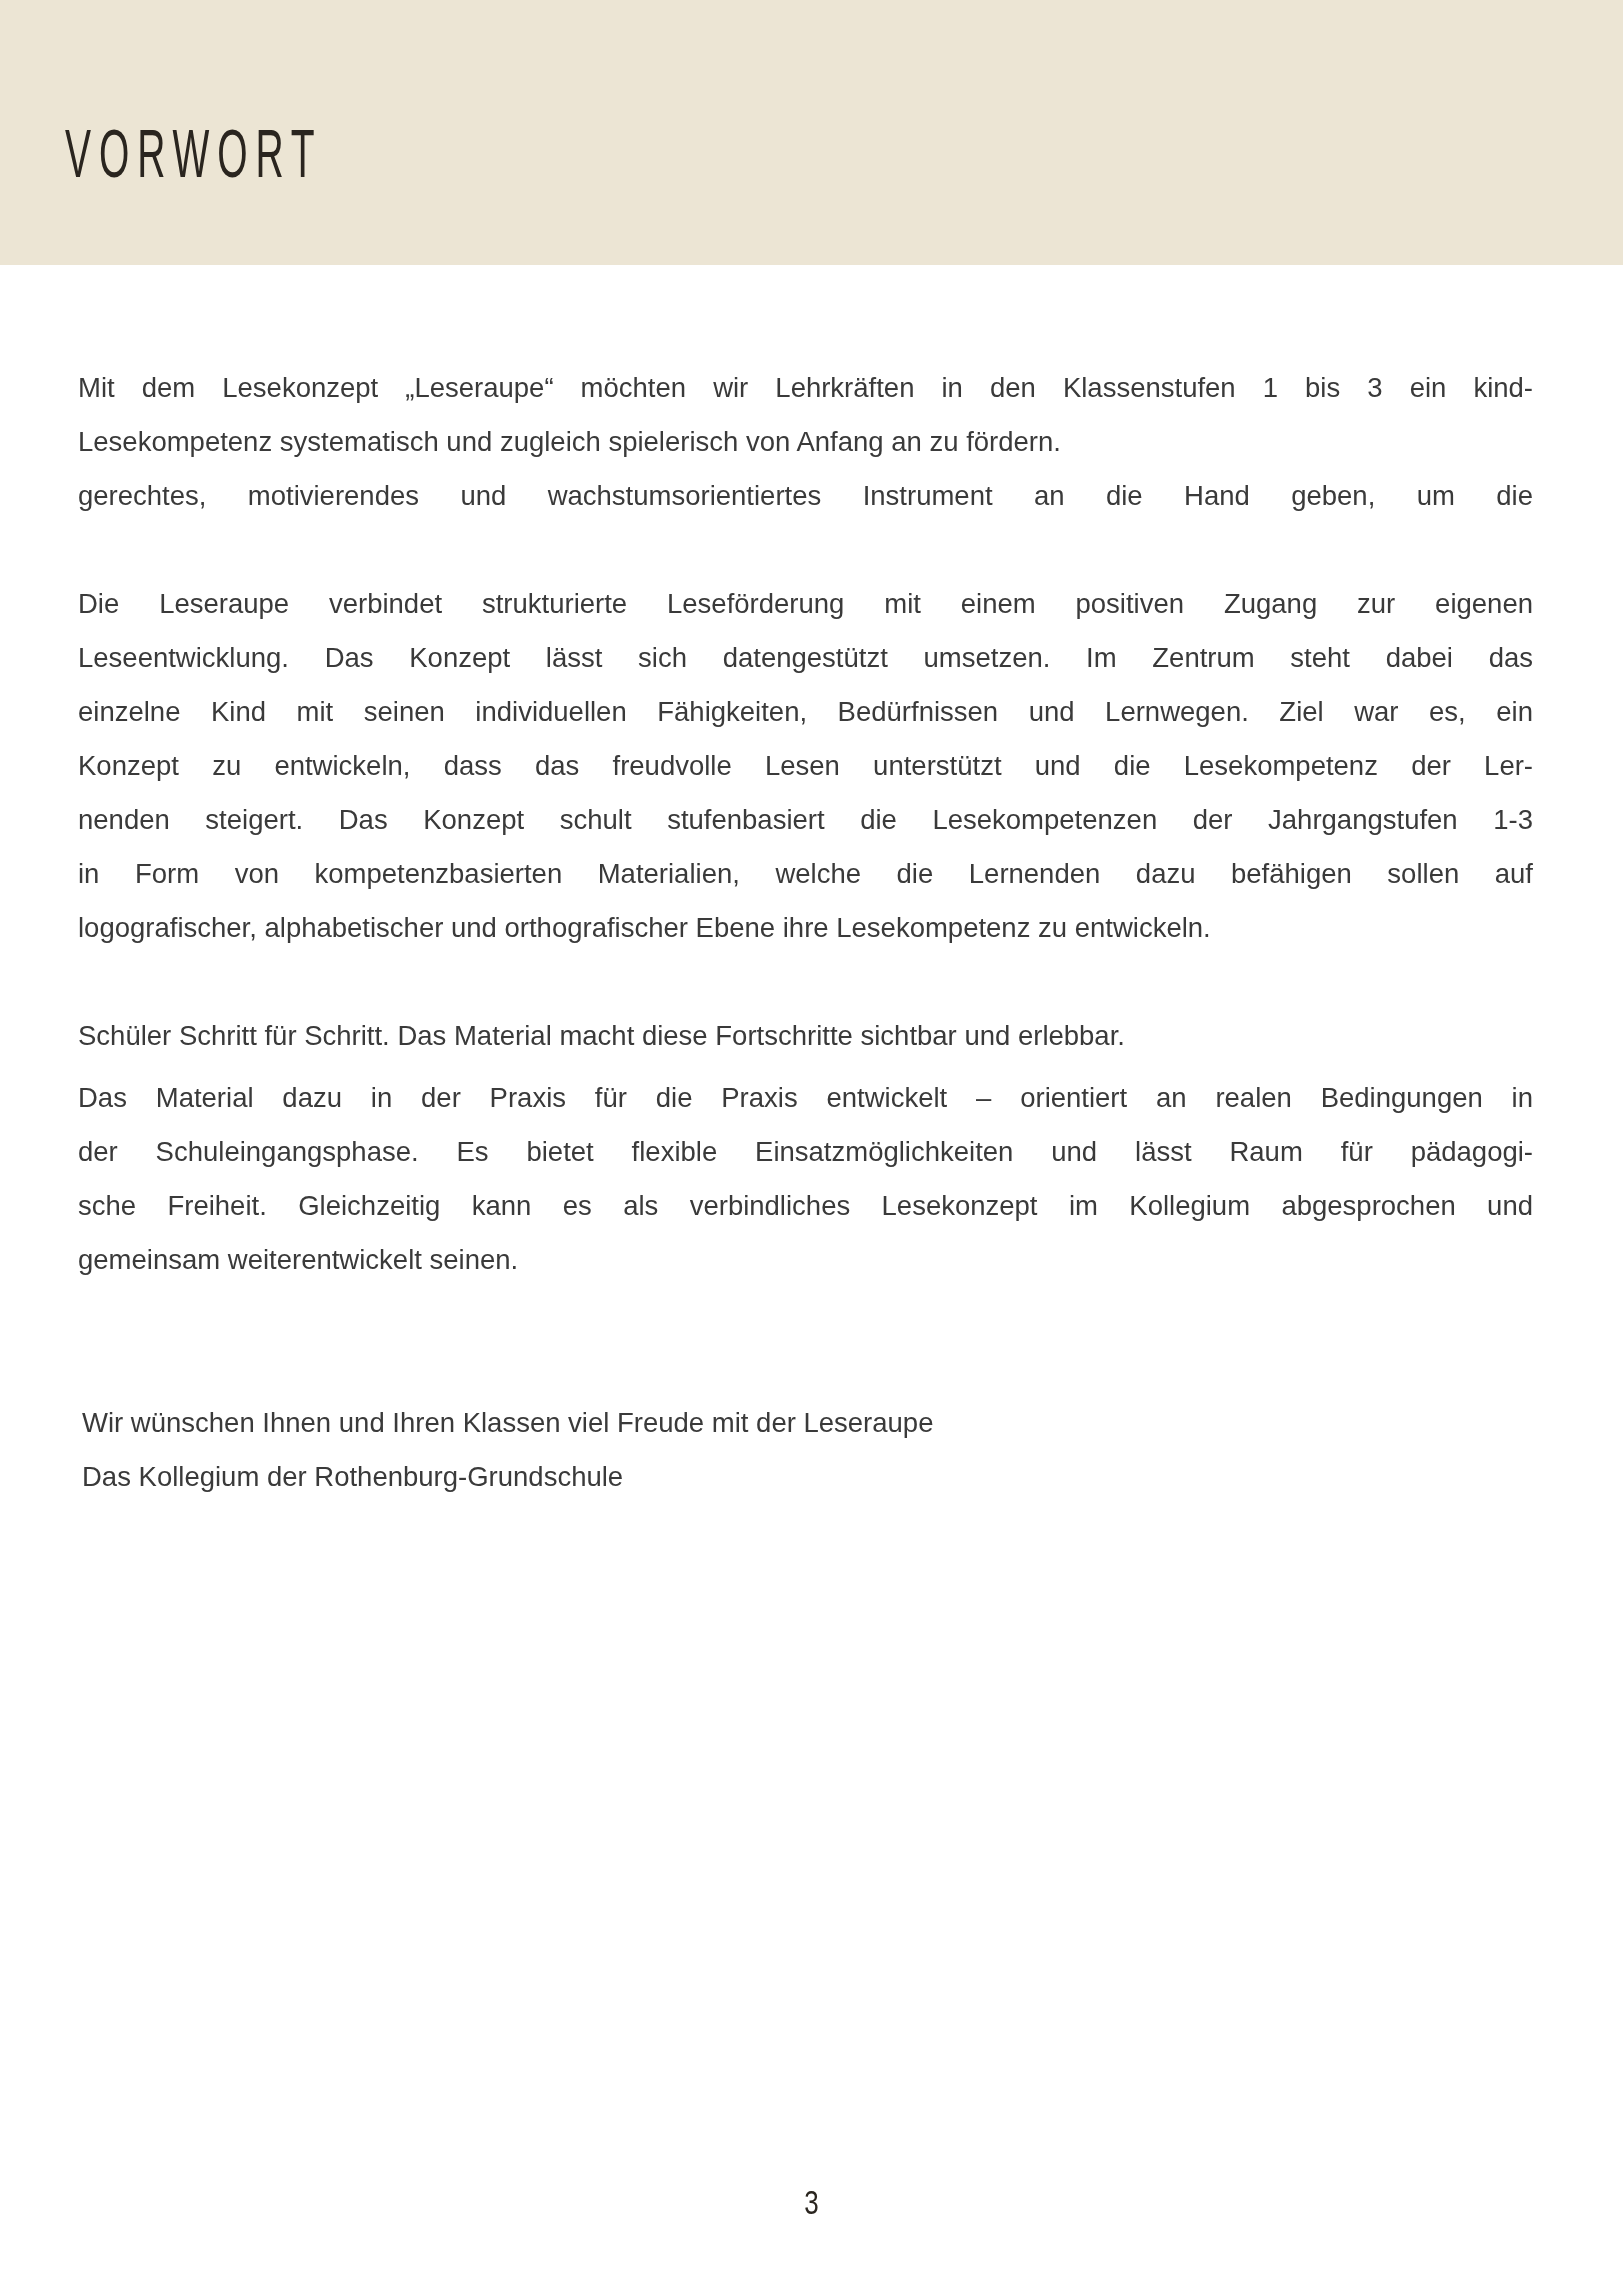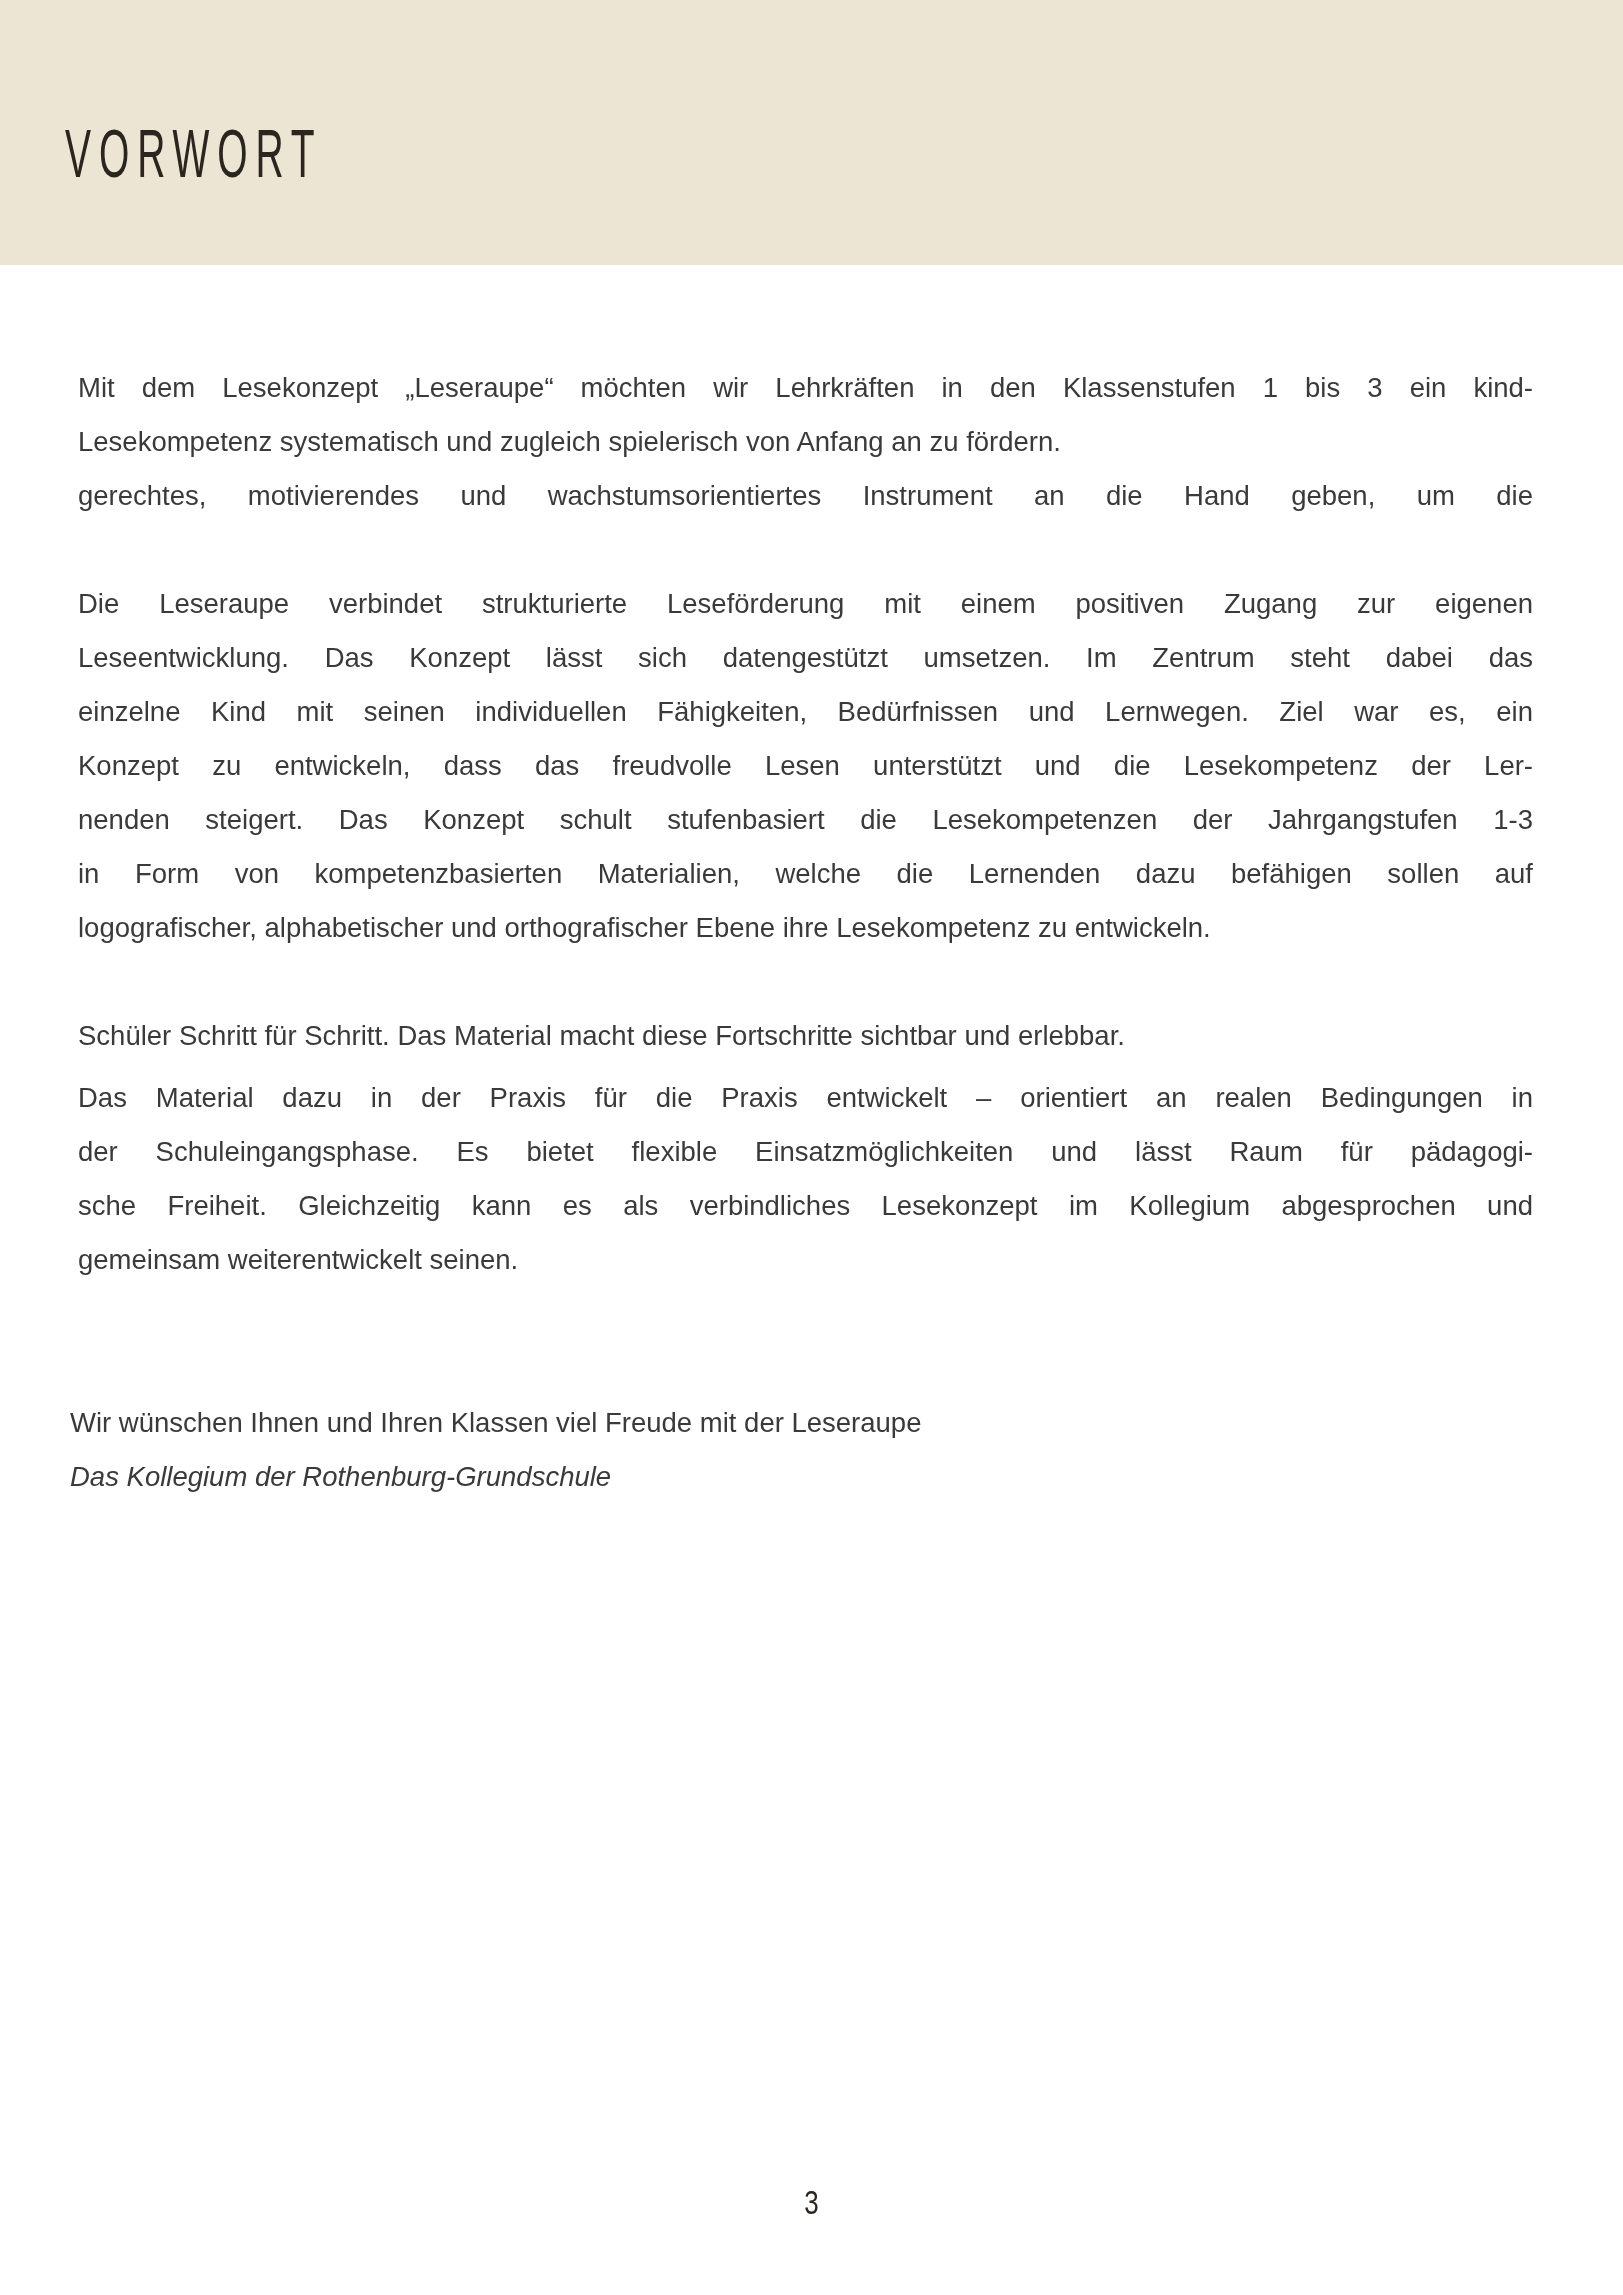--- a/index.html
+++ b/index.html
@@ -44,23 +44,23 @@
     font-size: 27.5px;
     line-height: 54px;
   }
   .para { margin: 8px; }
   .para.space-after { margin-bottom: 54px; }
   .line { text-align: left; }
   .line.justify {
     text-align: justify;
     text-align-last: justify;
   }
-  .closing { margin-top: 109px; }
+  .closing { margin-top: 109px; margin-left: 12px; }
   .closing p { margin: 0; }
-  .closing .signature { font-style: italic; }
+  .closing .signature { }
   .page-number {
     position: absolute;
     left: 0;
     right: 0;
     top: 2186px;
     text-align: center;
     font-size: 26px;
     line-height: 26px;
     color: var(--heading-text, #2a251f);
     transform: scaleY(1.25);

